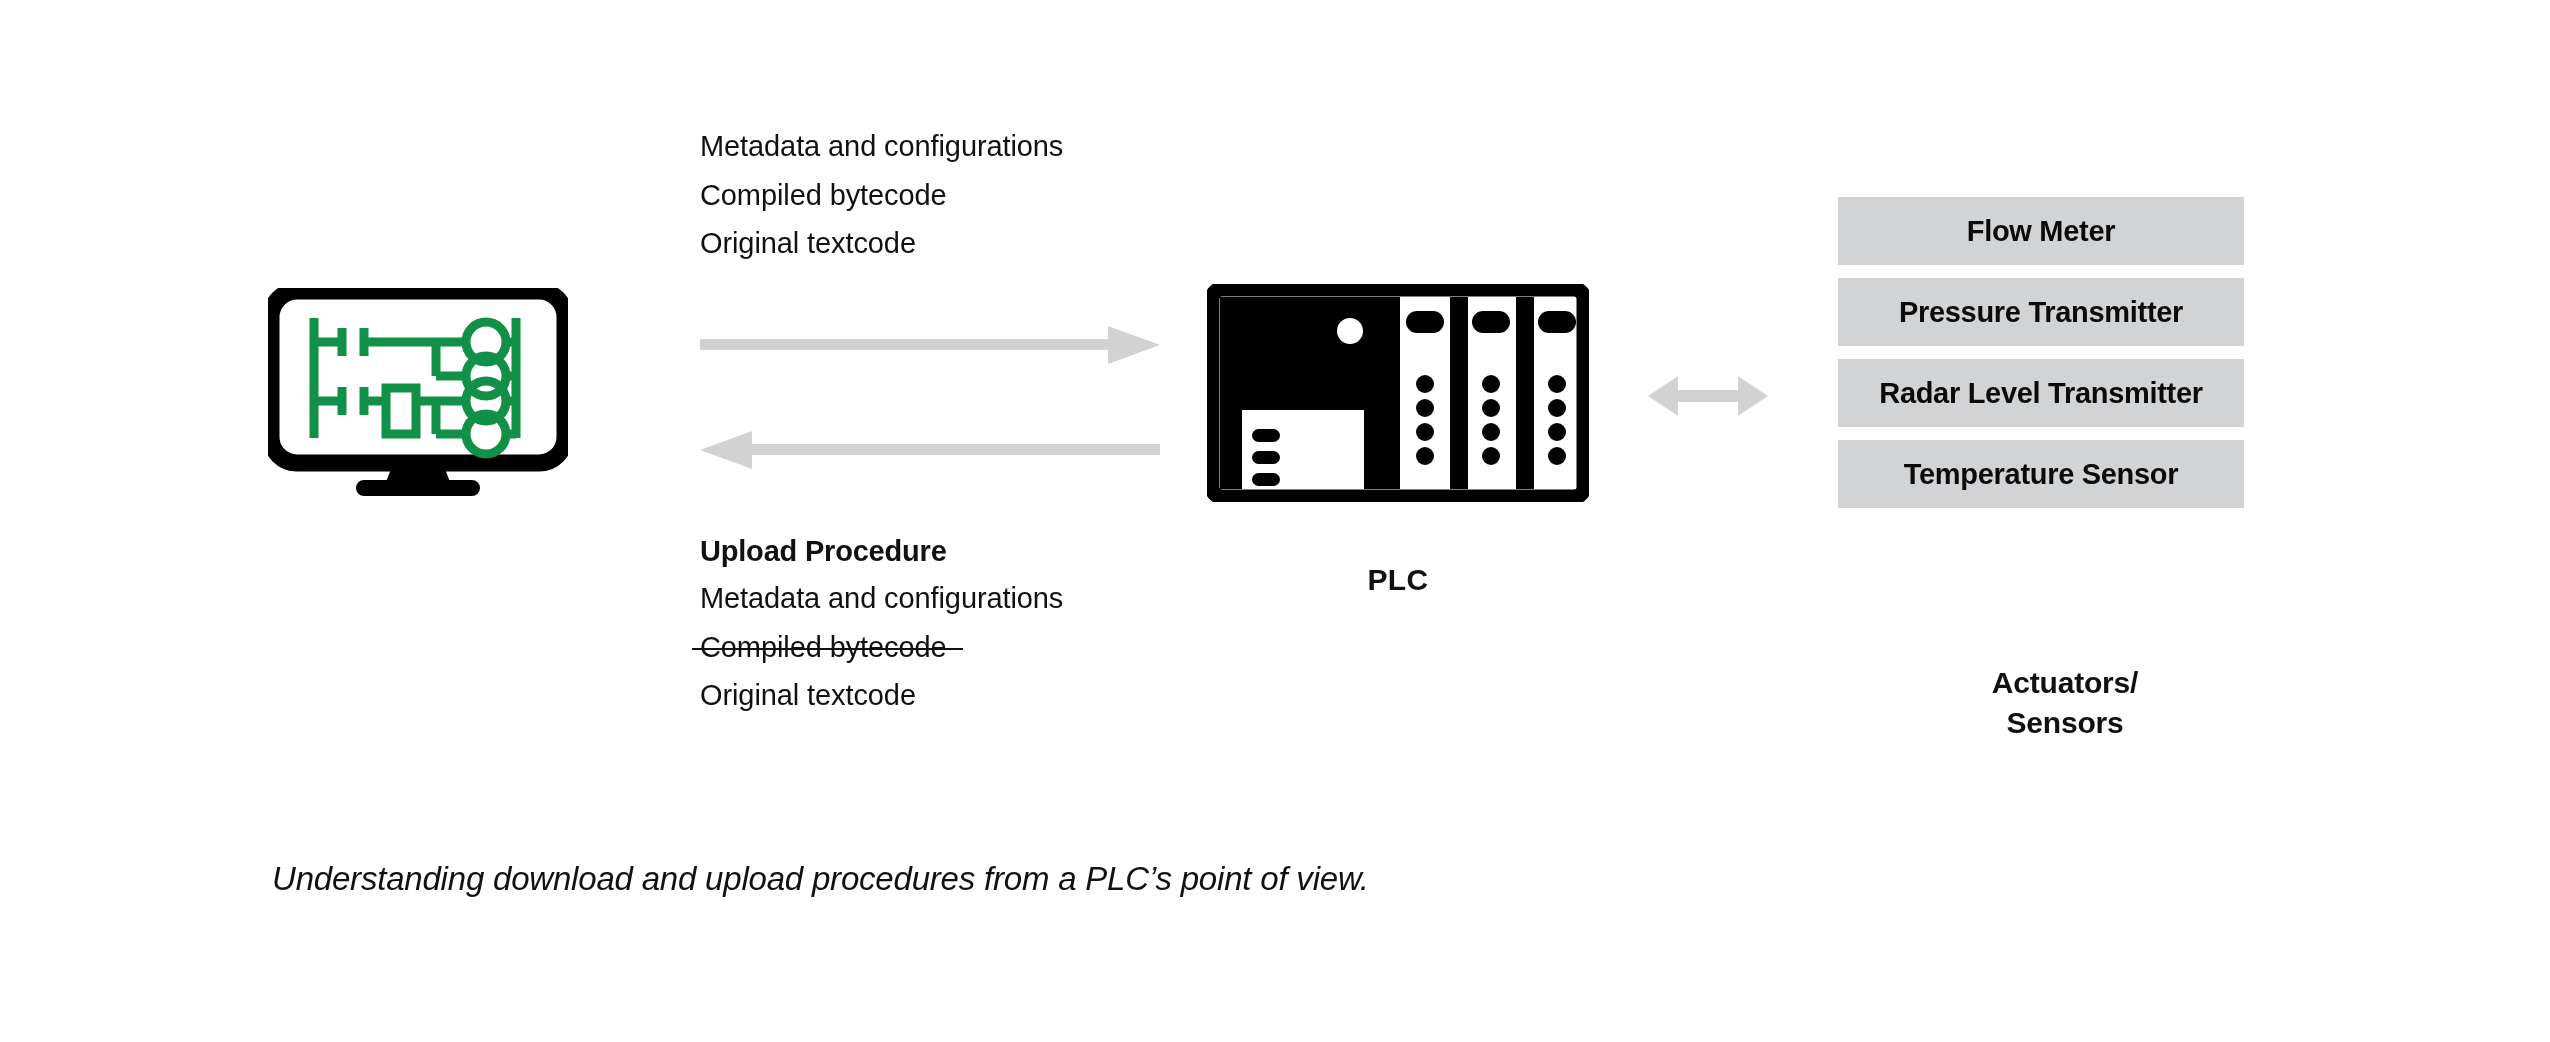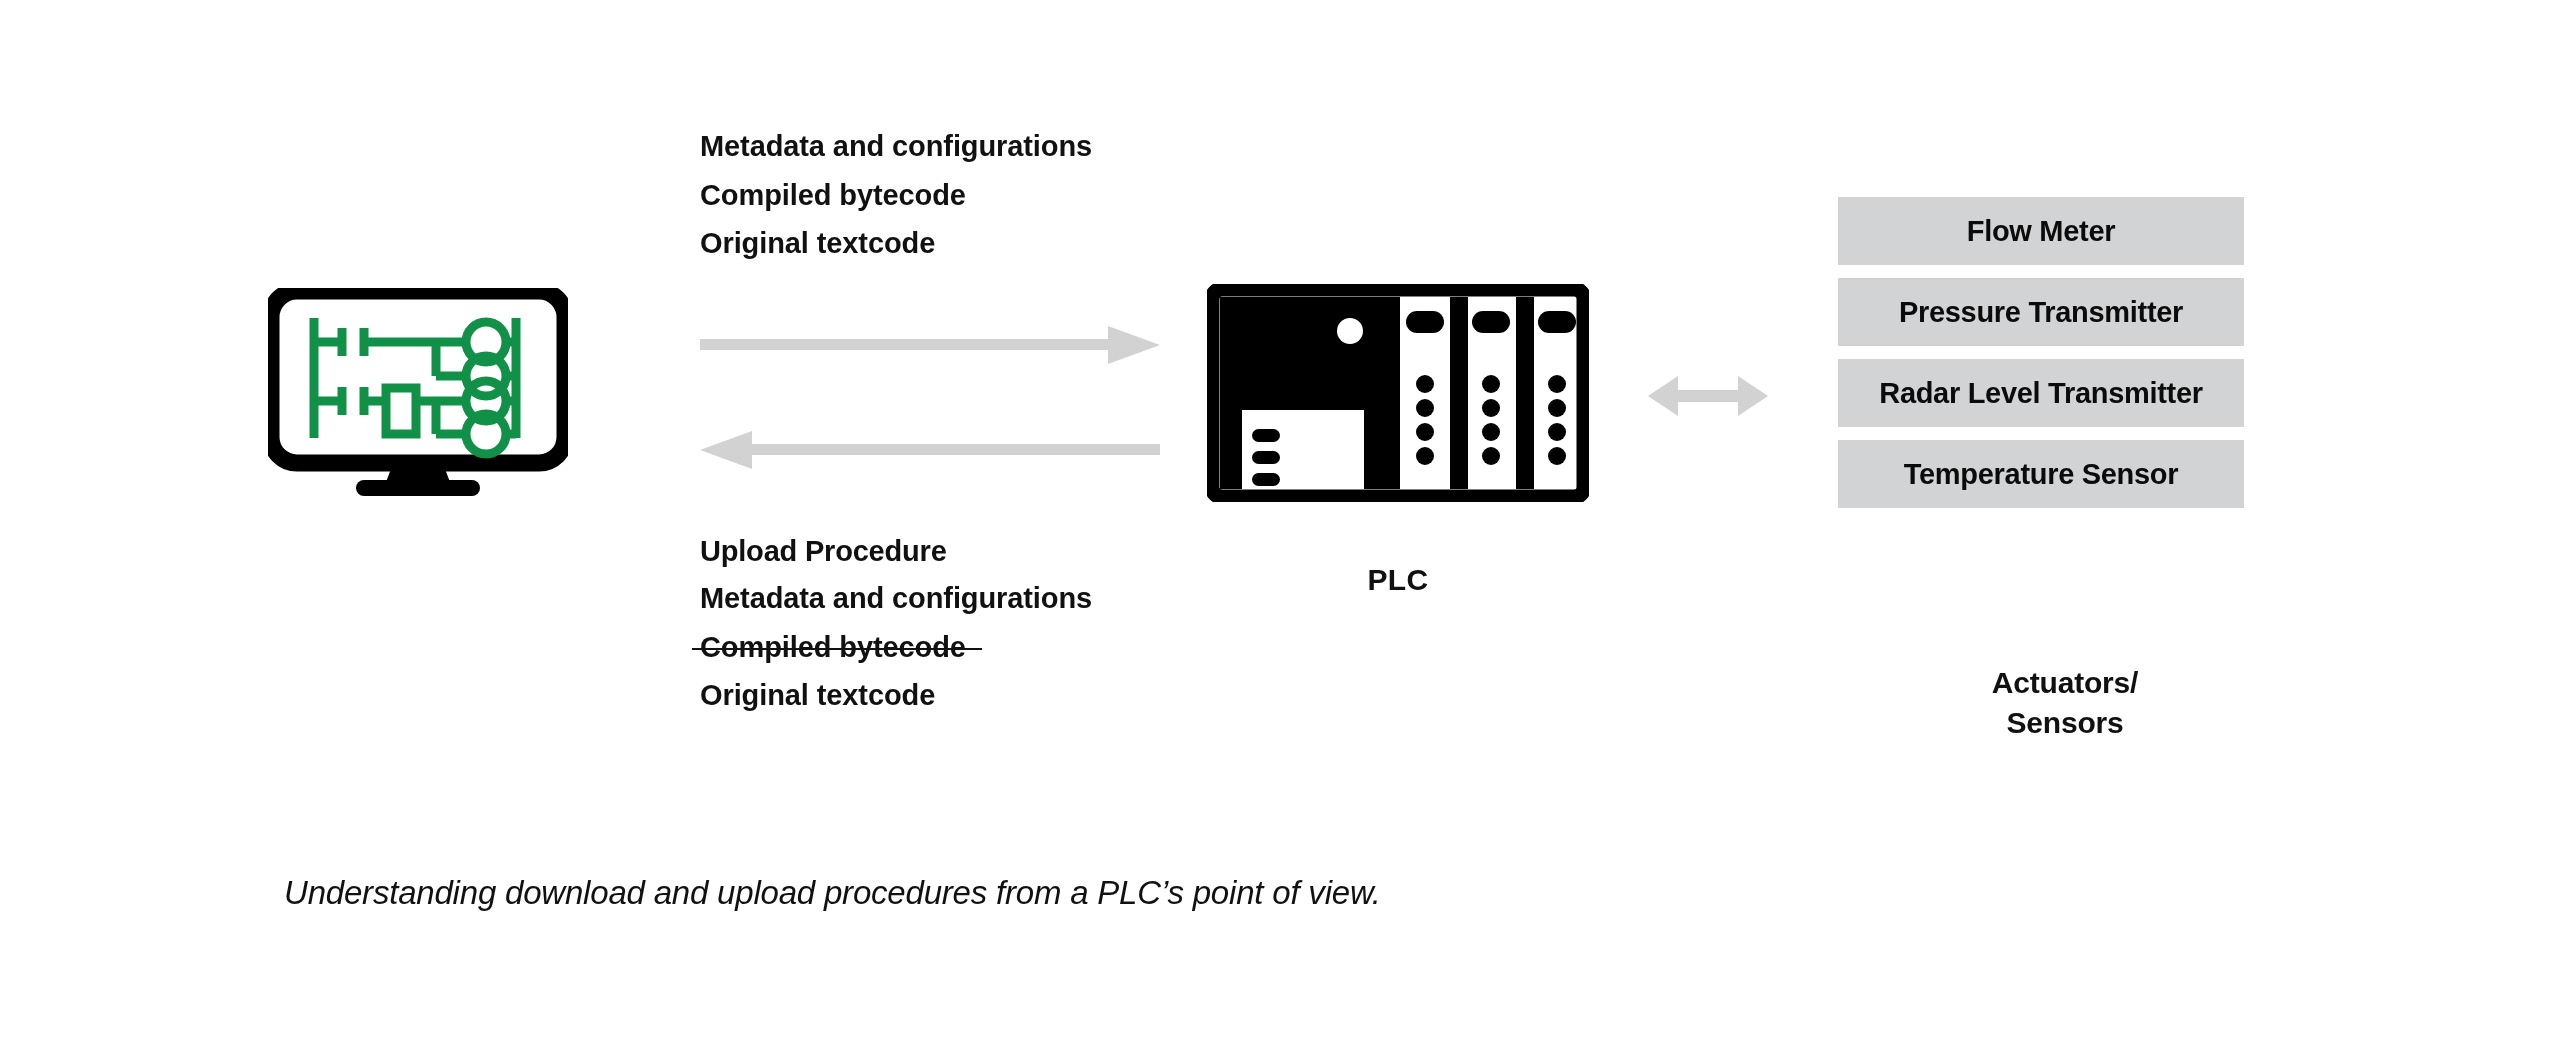--- a/index.html
+++ b/index.html
@@ -54,21 +54,21 @@
   }
   .proc-title {
     font-size: 29px;
     font-weight: bold;
     letter-spacing: -0.2px;
     margin-bottom: 6px;
     white-space: nowrap;
   }
   .proc-line {
     font-size: 29px;
-    font-weight: bold;
+    font-weight: normal;
     line-height: 1.68;
     white-space: nowrap;
     letter-spacing: -0.1px;
   }
   .proc-line.struck {
     position: relative;
     display: inline-block;
   }
   .proc-line.struck::after {
     content: "";
@@ -129,29 +129,28 @@
     width: 454px;
     text-align: center;
     font-size: 30px;
     font-weight: bold;
     line-height: 1.33;
     letter-spacing: -0.2px;
   }
 
   
   #caption {
-    left: 284px;
+    left: 272px;
     top: 860px;
     font-size: 33px;
     font-style: italic;
     font-weight: normal;
     color: #111111;
     letter-spacing: -0.2px;
     white-space: nowrap;
-    margin-top: 14px;
   }
 </style>
 </head>
 <body>
 
 <div id="canvas">
 
   <div class="abs" id="workstation-icon">
     <svg viewBox="0 0 300 210" width="300" height="210" aria-hidden="true">
 

